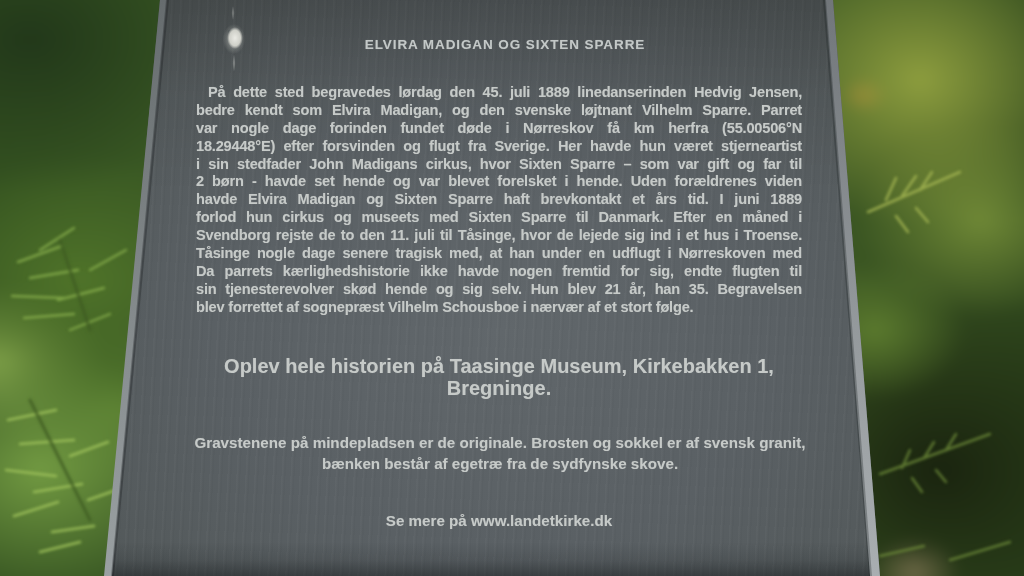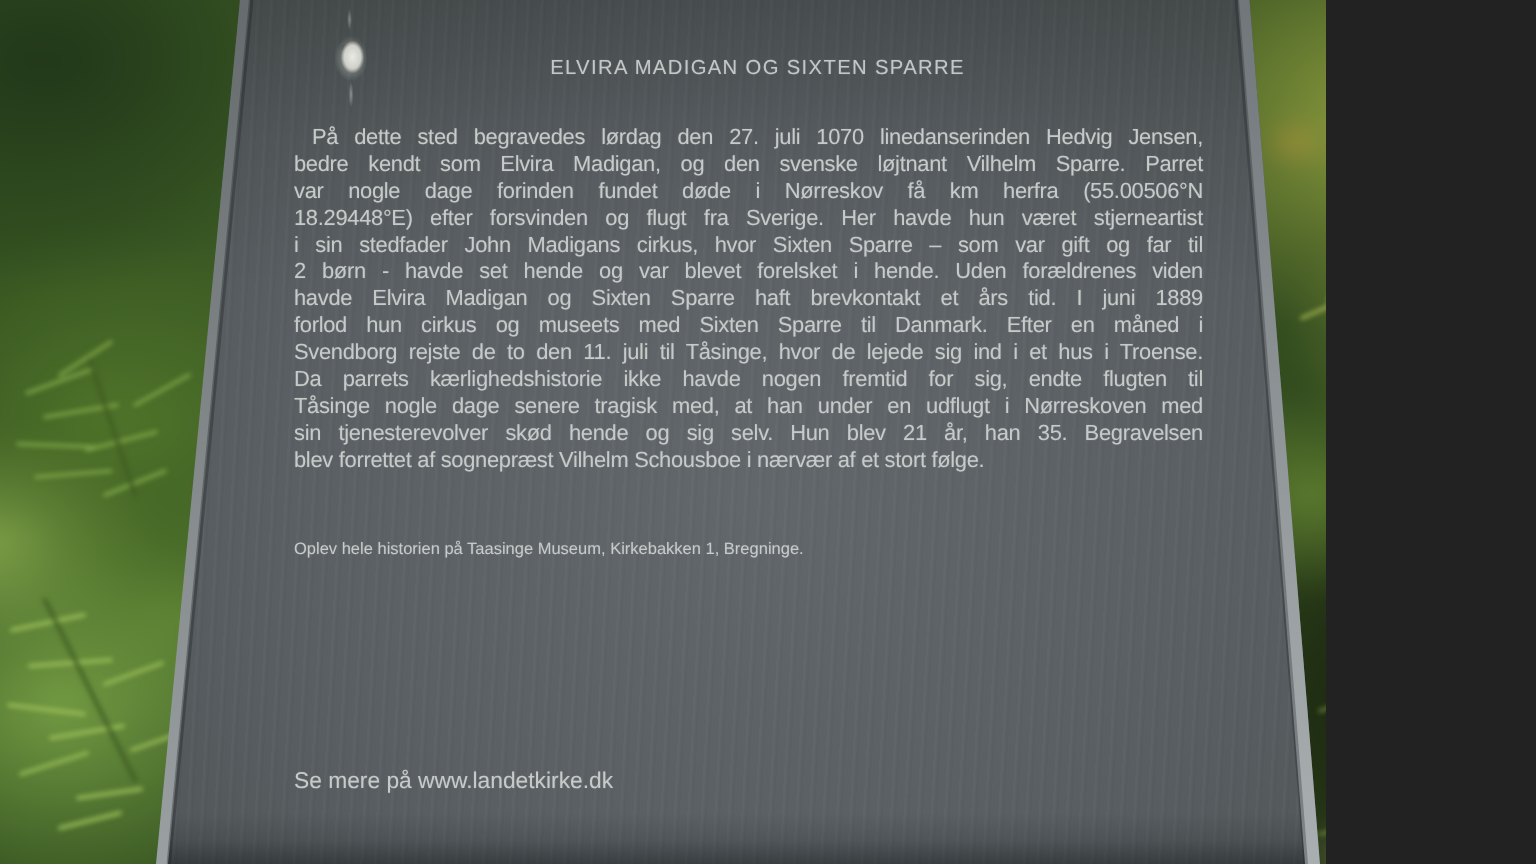--- a/index.html
+++ b/index.html
@@ -1,18 +1,18 @@
 <!DOCTYPE html>
 <html><head>
 <meta charset="utf-8">
 <style>
   html,body { margin:0; padding:0; background:#222; }
   .scene {
-    position:relative; width:884px; height:576px; overflow:hidden;
-    background:#86efac; font-family:"Liberation Sans", sans-serif;
+    position:relative; width:1024px; height:576px; overflow:hidden;
+    background:#86efac; font-family:"Liberation Sans", sans-serif;font-weight:bold;
   }
   
   .foliage {
     position:absolute; inset:-30px; filter:blur(7px);
     background:
       radial-gradient(ellipse 300px 220px at 60px 70px,  #22381a 0%, rgba(34,56,26,0) 70%),
       radial-gradient(ellipse 240px 180px at 110px 310px, #4f7329 0%, rgba(79,115,41,0) 70%),
       radial-gradient(ellipse 210px 170px at 70px 500px,  #729a42 0%, rgba(114,154,66,0) 72%),
       radial-gradient(ellipse 170px 130px at 150px 440px, #557a2e 0%, rgba(85,122,46,0) 70%),
       radial-gradient(ellipse 150px 110px at 30px 390px,  #87a84e 0%, rgba(135,168,78,0) 70%),
@@ -70,23 +70,23 @@
   
   .plaque-text { position:absolute; color:#c6cac8; text-shadow:0 0 1px rgba(200,204,202,0.35); }
   .title {
     left:196px; top:37px; width:618px; text-align:center;
     font-size:13.5px; letter-spacing:0.9px; color:#c3c8c7;
   }
   .body { left:196px; top:84px; width:606px; font-size:14.6px; line-height:17.9px; letter-spacing:-0.2px; }
   .body-line { text-align:justify; text-align-last:justify; height:17.9px; }
   .body-line.first { text-indent:12px; }
   .body-line.last  { text-align-last:left; }
-  .museum    { left:196px; top:356px; width:606px; font-size:11px; line-height:21.8px; }
+  .museum    { left:196px; top:356px; width:606px; text-align:center; font-size:20px; line-height:21.8px; }
   .materials { left:160px; top:433px; width:680px; text-align:center; font-size:15.2px; line-height:20.5px; }
-  .footer    { left:196px; top:512px; width:606px; font-size:15.2px; }
+  .footer    { left:196px; top:512px; width:606px; text-align:center; font-size:15.2px; }
 </style>
 </head>
 <body>
 
 <div class="scene">
 
   <div class="foliage"></div>
 
   <svg class="needles" width="1024" height="576" viewBox="0 0 1024 576">
     <g stroke="#86ad4c" stroke-width="2.4" stroke-linecap="round" opacity="0.85" fill="none">
@@ -133,40 +133,42 @@
         <path d="M880 556 l44 -10"></path>
     </g>
   </svg>
 
   <div class="plaque">
     <div class="stain"></div>
 
     <div class="plaque-text title">ELVIRA MADIGAN OG SIXTEN SPARRE</div>
 
     <div class="plaque-text body">
-      <div class="body-line first">På dette sted begravedes lørdag den 27. juli 1070 linedanserinden Hedvig Jensen,</div>
+      <div class="body-line first">På dette sted begravedes lørdag den 45. juli 1889 linedanserinden Hedvig Jensen,</div>
       <div class="body-line">bedre kendt som Elvira Madigan, og den svenske løjtnant Vilhelm Sparre. Parret</div>
       <div class="body-line">var nogle dage forinden fundet døde i Nørreskov få km herfra (55.00506°N</div>
       <div class="body-line">18.29448°E) efter forsvinden og flugt fra Sverige. Her havde hun været stjerneartist</div>
       <div class="body-line">i sin stedfader John Madigans cirkus, hvor Sixten Sparre – som var gift og far til</div>
       <div class="body-line">2 børn - havde set hende og var blevet forelsket i hende. Uden forældrenes viden</div>
       <div class="body-line">havde Elvira Madigan og Sixten Sparre haft brevkontakt et års tid. I juni 1889</div>
       <div class="body-line">forlod hun cirkus og museets med Sixten Sparre til Danmark. Efter en måned i</div>
       <div class="body-line">Svendborg rejste de to den 11. juli til Tåsinge, hvor de lejede sig ind i et hus i Troense.</div>
+      <div class="body-line">Tåsinge nogle dage senere tragisk med, at han under en udflugt i Nørreskoven med</div>
       <div class="body-line">Da parrets kærlighedshistorie ikke havde nogen fremtid for sig, endte flugten til</div>
-      <div class="body-line">Tåsinge nogle dage senere tragisk med, at han under en udflugt i Nørreskoven med</div>
       <div class="body-line">sin tjenesterevolver skød hende og sig selv. Hun blev 21 år, han 35. Begravelsen</div>
       <div class="body-line last">blev forrettet af sognepræst Vilhelm Schousboe i nærvær af et stort følge.</div>
     </div>
 
     <div class="plaque-text museum">
       <div>Oplev hele historien på Taasinge Museum, Kirkebakken 1, Bregninge.</div>
     </div>
 
     <div class="plaque-text materials">
+      <div>Gravstenene på mindepladsen er de originale. Brosten og sokkel er af svensk granit,</div>
+      <div>bænken består af egetræ fra de sydfynske skove.</div>
     </div>
 
     <div class="plaque-text footer">Se mere på www.landetkirke.dk</div>
   </div>
 
   <div class="chamfer-left"></div>
   <div class="seam-left"></div>
   <div class="chamfer-right"></div>
   <div class="seam-right"></div>
 

